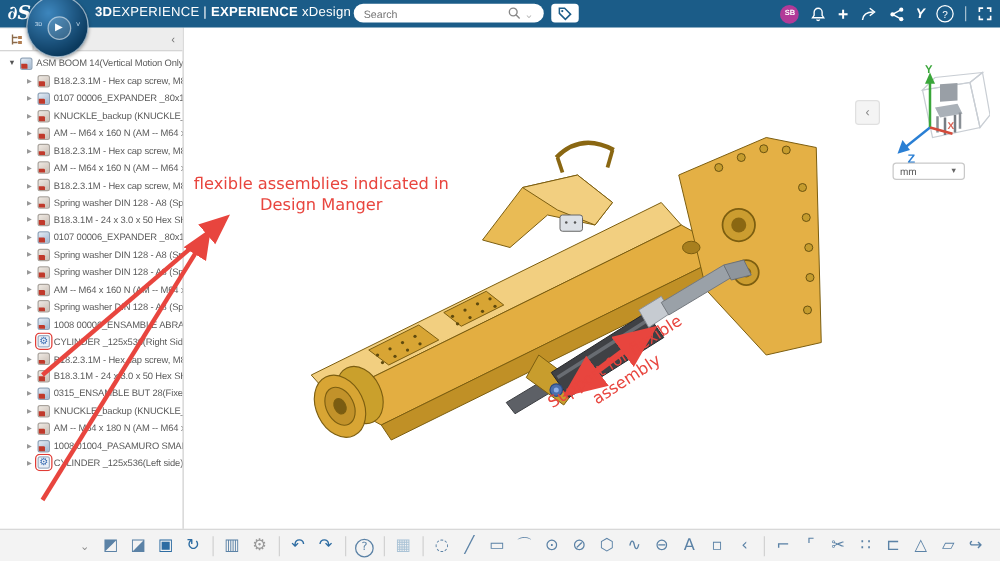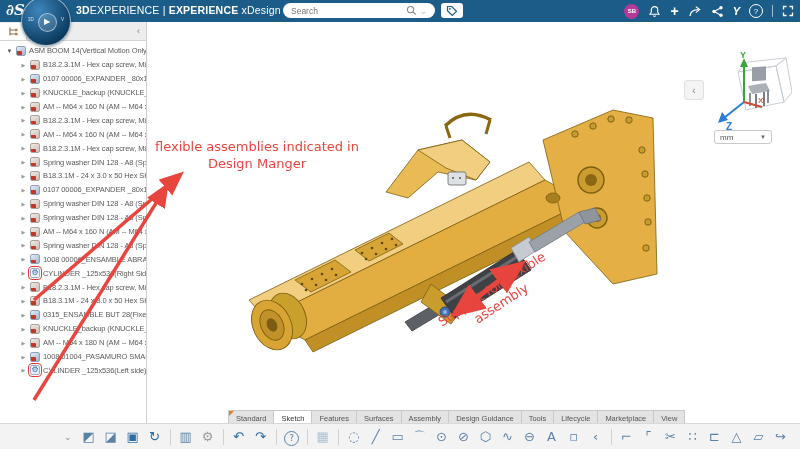--- a/index.html
+++ b/index.html
@@ -399,32 +399,20 @@
         <line x1="30" y1="52" x2="48" y2="57" stroke="#d44a3a" stroke-width="2"></line>
         <text x="44" y="53" fill="#d44a3a" font-size="8" font-weight="bold" opacity="0.85">X</text>
       </g>
     </svg>
     <div class="units">
       <span class="u">mm</span>
       <span class="c">▼</span>
     </div>
   </div>
 
-  <div class="btabs" id="btabs">
-      <div class="tab"><span class="corner"></span>Standard</div>
-      <div class="tab active">Sketch</div>
-      <div class="tab">Features</div>
-      <div class="tab">Surfaces</div>
-      <div class="tab">Assembly</div>
-      <div class="tab">Design Guidance</div>
-      <div class="tab">Tools</div>
-      <div class="tab">Lifecycle</div>
-      <div class="tab">Marketplace</div>
-      <div class="tab">View</div>
-    </div>
 
   <div class="toolbar">
     <span class="tb-collapse">⌄</span>
     <span id="tbicons" style="display:flex;align-items:center;">
         <button class="tb-btn" style="color: rgb(91, 130, 166);"><span>◩</span></button>
         <button class="tb-btn" style="color: rgb(91, 130, 166);"><span>◪</span></button>
         <button class="tb-btn" style="color: rgb(45, 108, 162);"><span>▣</span></button>
         <button class="tb-btn" style="color: rgb(45, 108, 162);"><span>↻</span></button>
         <span class="tb-div"></span>
         <button class="tb-btn" style="color: rgb(91, 130, 166);"><span>▥</span></button>

